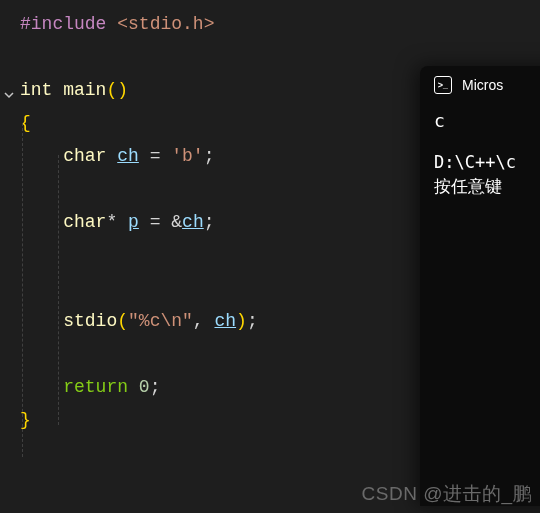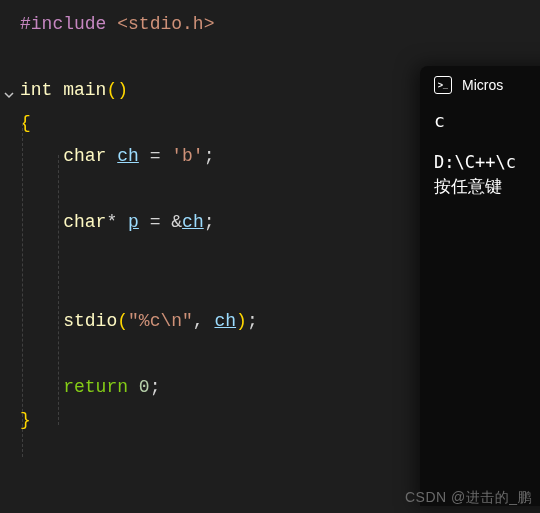--- a/index.html
+++ b/index.html
@@ -95,21 +95,21 @@
   }
   .term-out { margin-bottom: 18px; font-weight: 500; }
   .term-line { white-space: nowrap; font-size: 17px; }
 
   .watermark {
     position: absolute;
     bottom: 6px;
     right: 8px;
     color: #6a6a6a;
     font-family: 'Microsoft YaHei', sans-serif;
-    font-size: 14px;
+    font-size: 19px;
     letter-spacing: 0.5px;
   }
 </style>
 </head>
 <body>
 
 <div class="editor">
   <div class="gutter">
     <svg width="14" height="14" viewBox="0 0 14 14">
         <path d="M3 5 L7 9 L11 5" stroke="#c5c5c5" stroke-width="1.5" fill="none"></path>

